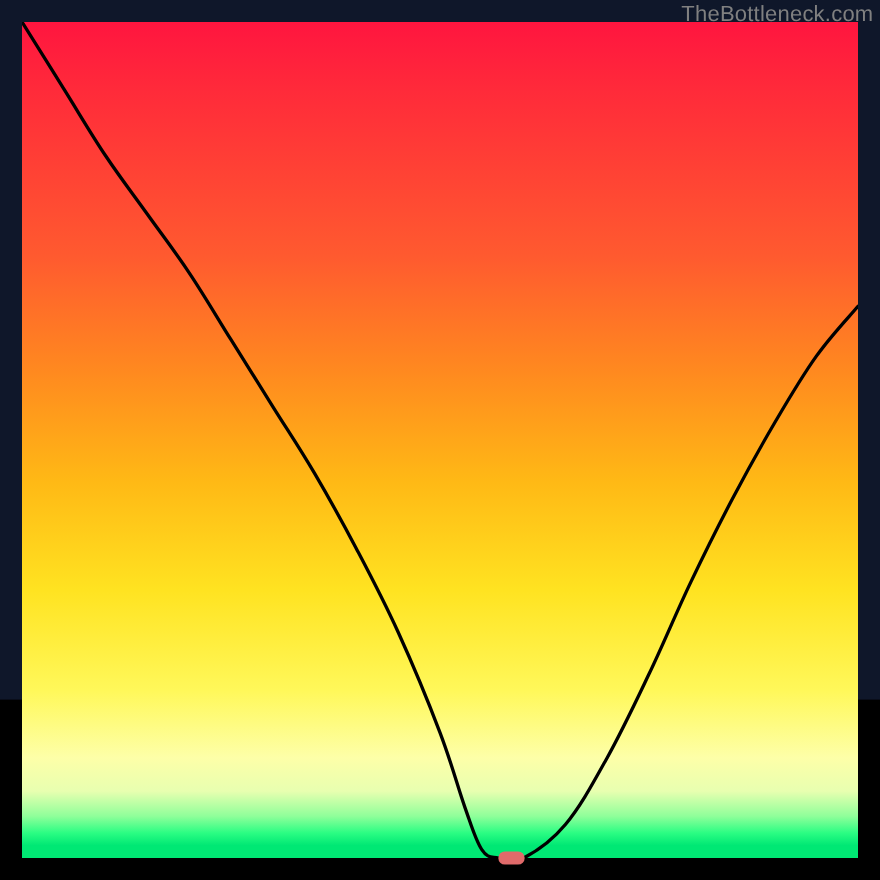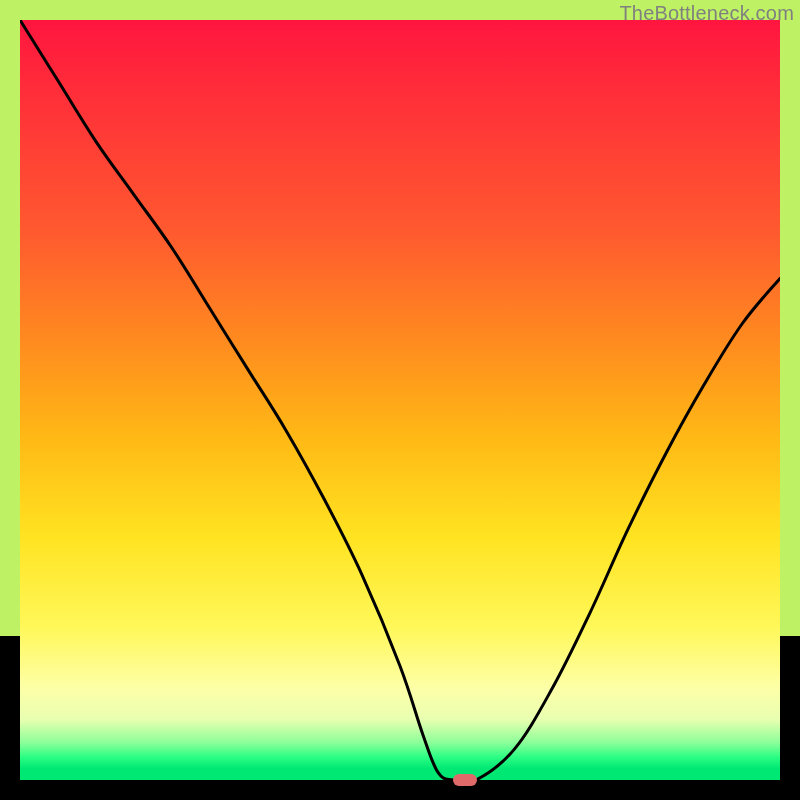--- a/index.html
+++ b/index.html
@@ -8,21 +8,21 @@
     width: 800px;
     height: 800px;
     background: #000;
     overflow: hidden;
     font-family: Arial, Helvetica, sans-serif;
   }
   .stage {
     position: relative;
     width: 800px;
     height: 636px;
-    background: #bef264;
+    background: #0f172a;
   }
   
   .plot {
     position: absolute;
     left: 20px;
     top: 20px;
     width: 760px;
     height: 760px;
     
     background: linear-gradient(

